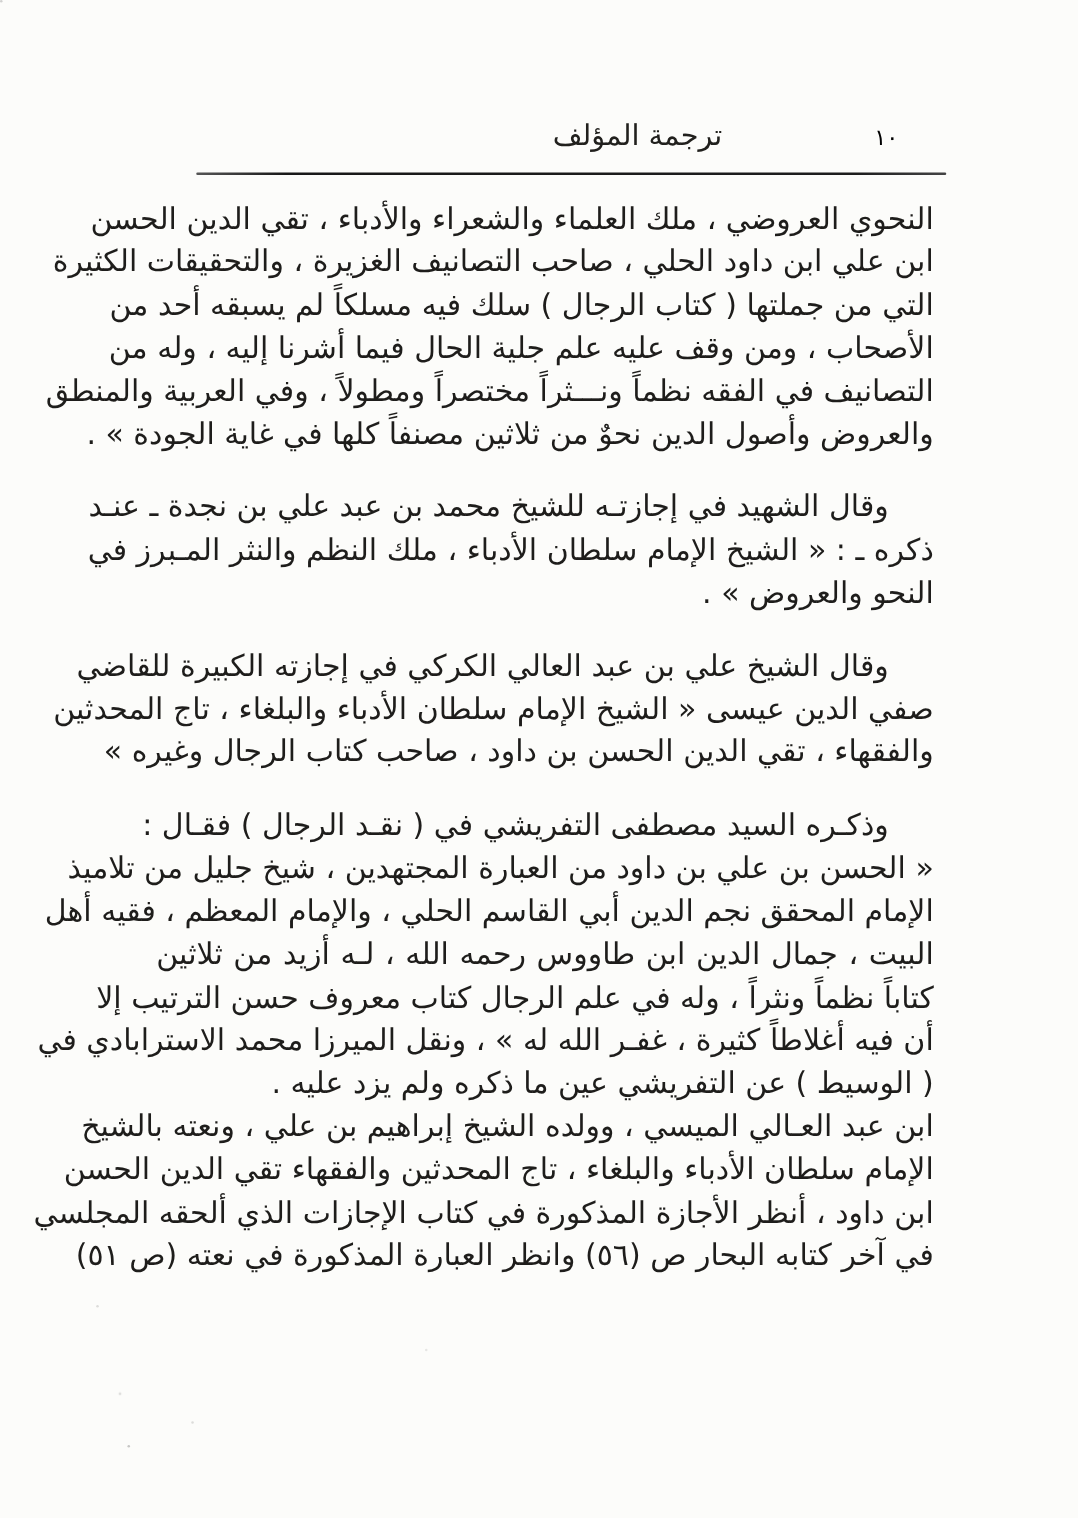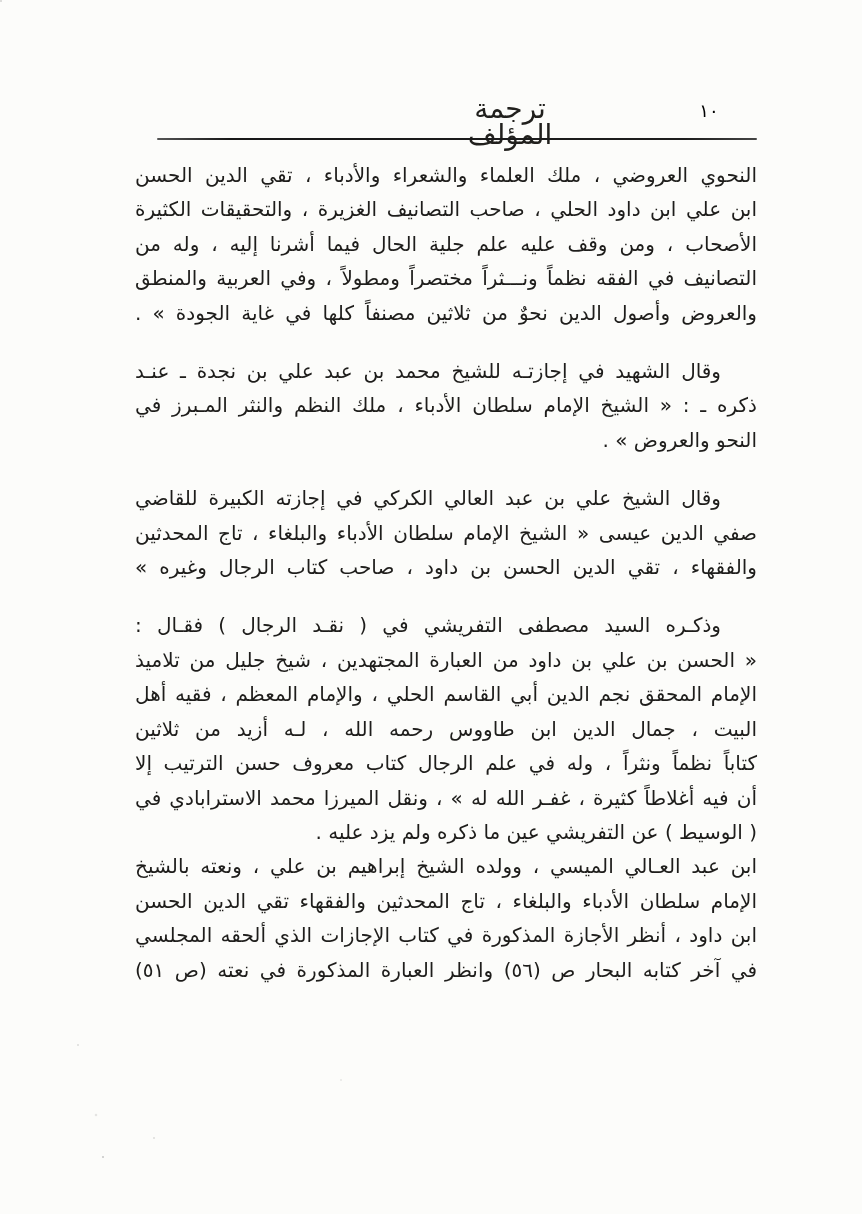--- a/index.html
+++ b/index.html
@@ -17,21 +17,21 @@
     color: #1e1d1b;
   }
   
   .page-title {
     position: absolute;
     top: 96px;
     left: 436px;
     width: 148px;
     text-align: center;
     direction: rtl;
-    font-size: 28px;
+    font-size: 23px;
     line-height: 26px;
     letter-spacing: 0.5px;
     color: #21201d;
   }
   .page-number {
     position: absolute;
     top: 100px;
     left: 694px;
     width: 30px;
     text-align: center;
@@ -45,24 +45,24 @@
     left: 157px;
     width: 600px;
     height: 2px;
     border-radius: 1px;
     background: linear-gradient(to right, #555, #181818 12%, #1d1d1d 88%, #444);
   }
   
   .text-block {
     position: absolute;
     top: 158px;
-    left: 135px;
+    left: 125px;
     width: 622px;
     direction: rtl;
-    font-size: 20px;
+    font-size: 24px;
   }
   .line {
     line-height: 34.4px;
     white-space: nowrap;
     text-align: justify;
     text-align-last: justify;
     color: #1e1d1b;
   }
   .line.short {
     text-align: center;
@@ -94,20 +94,21 @@
 
   <div class="page-number">١٠</div>
 
   <div class="page-title">ترجمة المؤلف</div>
 
   <div class="header-rule"></div>
 
   <div class="text-block">
       <div class="line">النحوي العروضي ، ملك العلماء والشعراء والأدباء ، تقي الدين الحسن</div>
       <div class="line">ابن علي ابن داود الحلي ، صاحب التصانيف الغزيرة ، والتحقيقات الكثيرة</div>
+      <div class="line">التي من جملتها ( كتاب الرجال ) سلك فيه مسلكاً لم يسبقه أحد من</div>
       <div class="line">الأصحاب ، ومن وقف عليه علم جلية الحال فيما أشرنا إليه ، وله من</div>
       <div class="line">التصانيف في الفقه نظماً ونـــثراً مختصراً ومطولاً ، وفي العربية والمنطق</div>
       <div class="line">والعروض وأصول الدين نحوٌ من ثلاثين مصنفاً كلها في غاية الجودة » .</div>
       <div class="line indent">وقال الشهيد في إجازتـه للشيخ محمد بن عبد علي بن نجدة ـ عنـد</div>
       <div class="line">ذكره ـ : « الشيخ الإمام سلطان الأدباء ، ملك النظم والنثر المـبرز في</div>
       <div class="line short">النحو والعروض » .</div>
       <div class="line indent">وقال الشيخ علي بن عبد العالي الكركي في إجازته الكبيرة للقاضي</div>
       <div class="line">صفي الدين عيسى « الشيخ الإمام سلطان الأدباء والبلغاء ، تاج المحدثين</div>
       <div class="line">والفقهاء ، تقي الدين الحسن بن داود ، صاحب كتاب الرجال وغيره »</div>
       <div class="line indent">وذكـره السيد مصطفى التفريشي في ( نقـد الرجال ) فقـال :</div>

